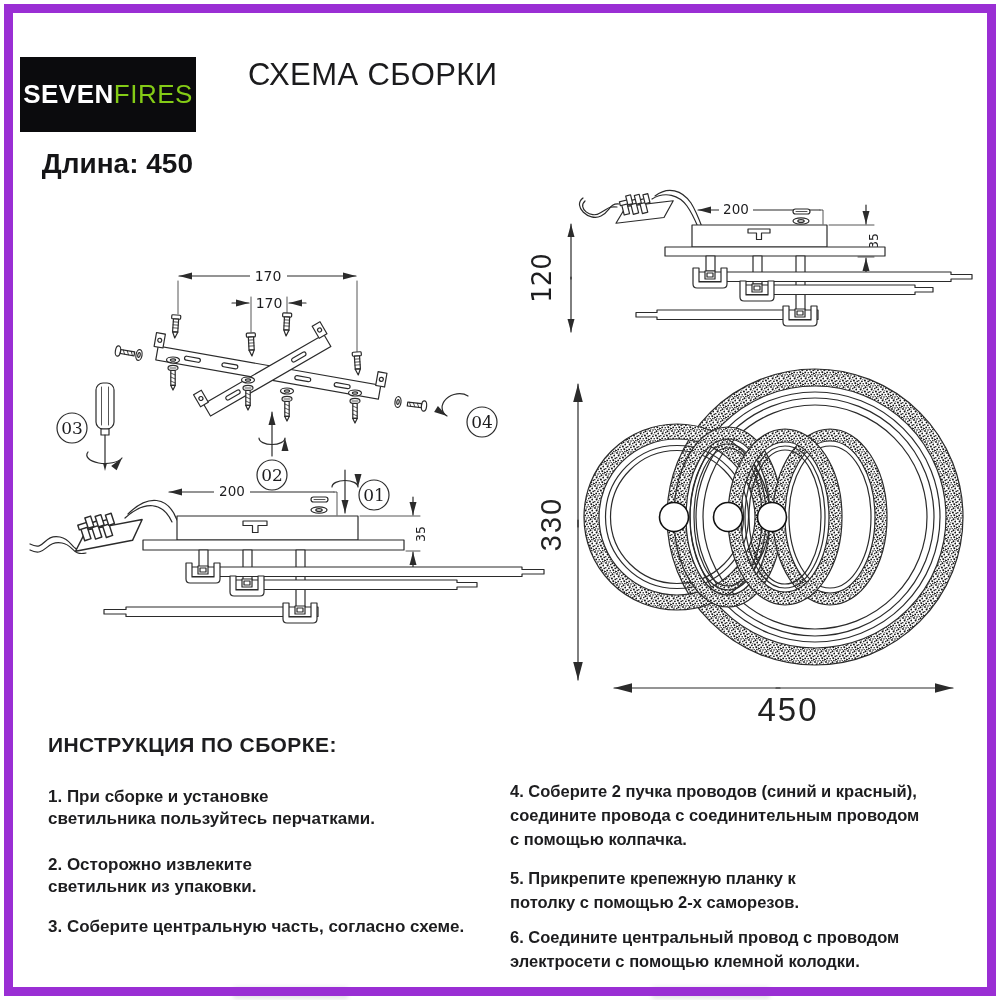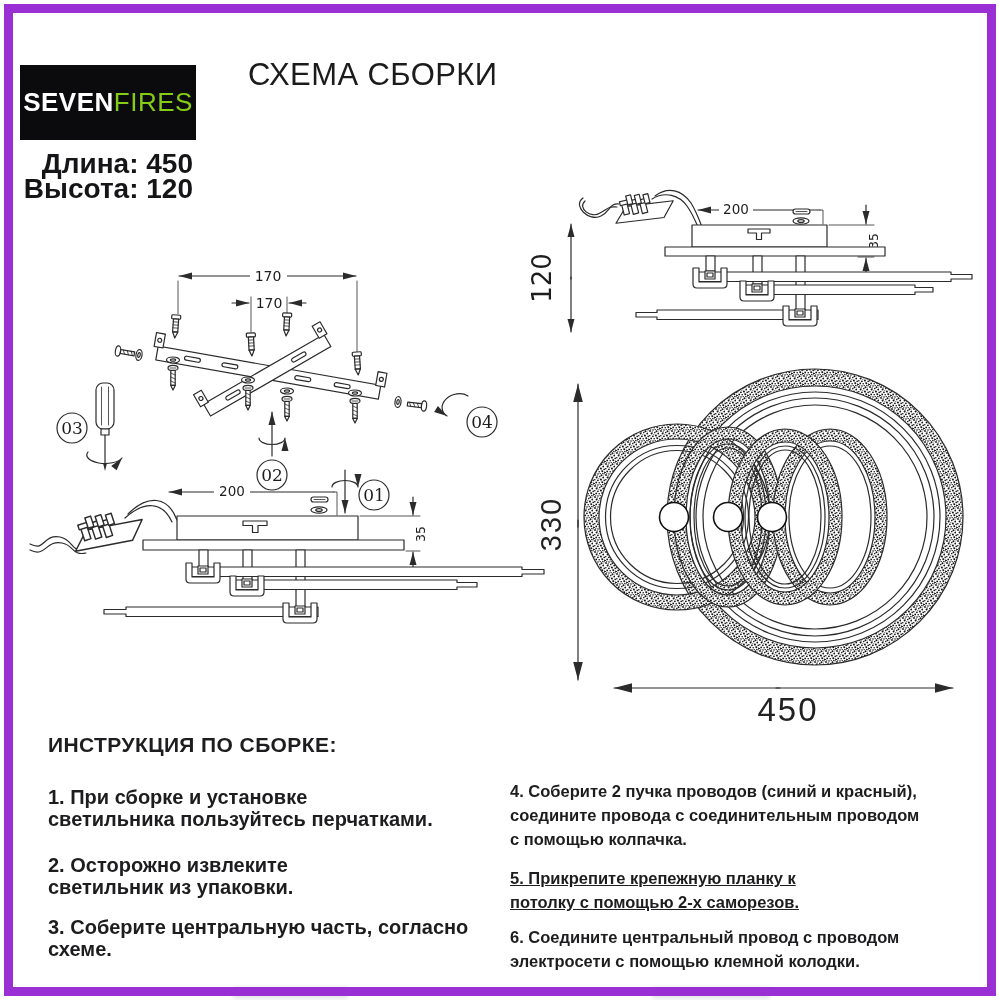--- a/index.html
+++ b/index.html
@@ -1,36 +1,36 @@
 <!DOCTYPE html>
 <html><head>
 <meta charset="utf-8">
 <style>
   html,body{margin:0;padding:0;background:#ffffff;}
   .page{position:relative;width:1000px;height:1000px;background:#fff;overflow:hidden;
         font-family:"Liberation Sans",sans-serif;color:#1d1d1f;}
   .frame{position:absolute;inset:4px;border:9px solid #9a2fd4;pointer-events:none;z-index:5;}
-  .logo{position:absolute;left:20px;top:65px;width:176px;height:75px;background:#0b0b0d;
+  .logo{position:absolute;left:20px;top:57px;width:176px;height:75px;background:#0b0b0d;
         display:flex;align-items:center;justify-content:center;letter-spacing:.5px;}
   .logo .b{color:#fff;font-size:26px;font-weight:800;}
   .logo .l{color:#84cc16;font-size:26px;font-weight:300;}
   .title{position:absolute;left:248px;top:54px;font-size:31px;font-weight:400;
          line-height:41px;letter-spacing:.4px;color:#1b1b1d;}
   .specs{position:absolute;left:23px;top:151px;width:170px;text-align:right;
          font-size:28px;font-weight:600;line-height:25px;color:#151517;}
   .instructions-heading{position:absolute;left:48px;top:733px;font-size:21px;
          font-weight:800;letter-spacing:.4px;}
   .col{position:absolute;font-weight:600;}
-  .col-left{left:48px;top:786px;width:450px;font-size:20px;line-height:22px;}
+  .col-left{left:48px;top:786px;width:450px;font-size:17px;line-height:22px;}
   .col-right{left:510px;top:779px;width:468px;font-size:16.5px;line-height:24px;}
   .ins-item{white-space:pre-line;}
   .col-left .ins-item:nth-child(1){margin-bottom:24px;}
   .col-left .ins-item:nth-child(2){margin-bottom:18px;}
   .col-right .ins-item:nth-child(1){margin-bottom:15px;}
-  .col-right .ins-item:nth-child(2){margin-bottom:11px;text-decoration:underline;}
+  .col-right .ins-item:nth-child(2){margin-bottom:11px;}
   svg.scene{position:absolute;left:0;top:0;z-index:1;}
   .ink{stroke:#2b2b2b;stroke-width:1.2;fill:none;stroke-linejoin:round;stroke-linecap:round;}
   .wht{fill:#ffffff;}
   .thin{stroke-width:0.8;}
   .lbl{fill:#1d1d1f;stroke:none;font-family:"DejaVu Sans",sans-serif;}
   .callout-txt{fill:#1d1d1f;stroke:none;font-family:"DejaVu Serif",serif;font-size:17px;}
   .bigdim{fill:#222;stroke:none;font-family:"Liberation Sans",sans-serif;letter-spacing:2px;}
   .artifact{position:absolute;height:12px;background:#8a9096;opacity:.22;
             filter:blur(2px);border-radius:3px;z-index:2;}
 </style>
@@ -44,21 +44,20 @@
     <span class="b">SEVEN</span>
       <span class="l">FIRES</span>
   </div>
 
   <div class="title">
     <div>СХЕМА СБОРКИ</div>
   </div>
 
   <div class="specs">
     <div>Длина: 450</div>
-    <div>Высота: 120</div>
   </div>
 
   <svg class="scene" width="1000" height="1000" viewBox="0 0 1000 1000">
     <defs>
       <marker id="ah" markerUnits="userSpaceOnUse" markerWidth="15" markerHeight="9" refX="14" refY="4.5" orient="auto">
         <path d="M14,4.5 L1,1 L1,8 Z" fill="#2b2b2b"></path>
       </marker>
       <marker id="ahb" markerUnits="userSpaceOnUse" markerWidth="20" markerHeight="12" refX="19" refY="6" orient="auto">
         <path d="M19,6 L1,1.2 L1,10.8 Z" fill="#2b2b2b"></path>
       </marker>

